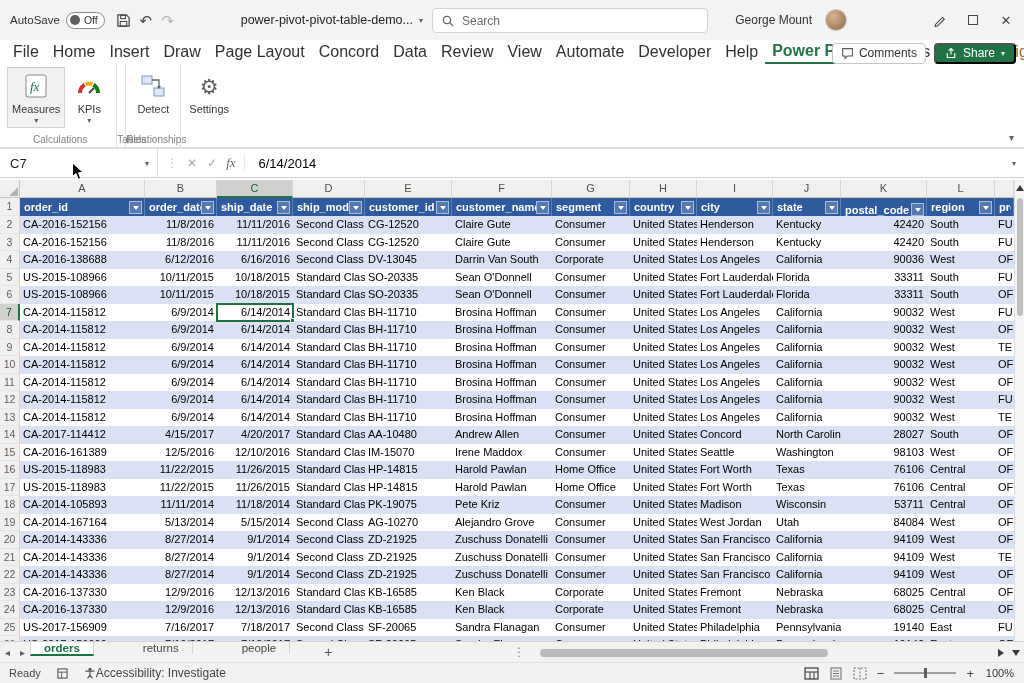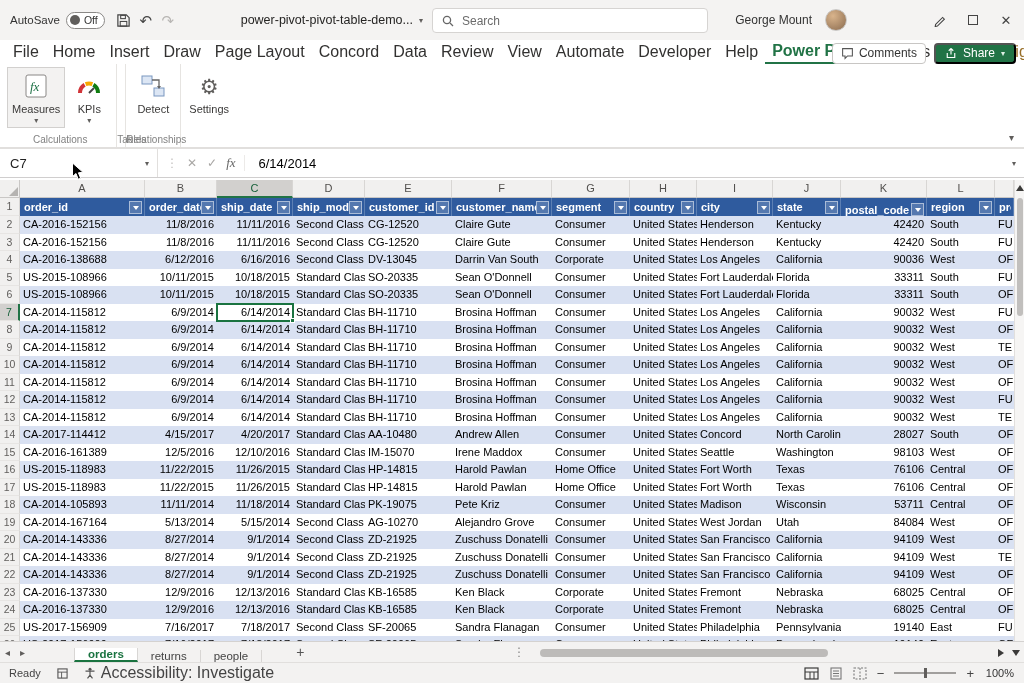--- a/index.html
+++ b/index.html
@@ -85,35 +85,35 @@
   .selbox .handle{position:absolute;right:-3px;bottom:-3px;width:5px;height:5px;background:#1a7340;border:1px solid #fff;}
 
   
   .vscroll{position:absolute;top:180px;right:0;width:10px;height:461px;background:#f6f5f4;border-left:1px solid #e1dfdd;}
   .varr-up{position:absolute;top:5px;left:1px;width:0;height:0;border-left:4px solid transparent;border-right:4px solid transparent;border-bottom:6px solid #3b3a39;}
   .vthumb{position:absolute;top:18px;left:1.5px;width:6px;height:118px;background:#c1bfbd;border-radius:3px;}
 
   
   .tabbar{position:absolute;top:641px;left:0;right:0;height:21px;background:#f3f2f1;border-top:1px solid #d4d2d0;display:flex;align-items:stretch;}
   .navarr{display:flex;align-items:center;padding:0 5px;font-size:10px;color:#605e5c;}
-  .sheettabs{display:flex;align-items:flex-end;margin-left:44px;}
+  .sheettabs{display:flex;align-items:flex-start;gap:36px;}
   .stab{display:flex;align-items:center;padding:0 13px;font-size:11.5px;color:#444;border-right:1px solid #d8d6d4;cursor:default;}
   .stab:first-child{border-left:1px solid #d8d6d4;}
   .stab.active{background:#fff;color:#1a7340;font-weight:bold;border-bottom:2px solid #1a7340;}
   .addsheet{display:flex;align-items:center;padding:0 12px;margin-left:22px;font-size:14px;color:#555;}
   .tbdots{position:absolute;left:513px;top:3px;font-size:12px;color:#888;}
   .hthumb{position:absolute;left:540px;top:7px;width:288px;height:8px;background:#bdbbb9;border-radius:4px;}
   .harr{position:absolute;right:20px;top:7px;width:0;height:0;border-top:4px solid transparent;border-bottom:4px solid transparent;border-left:6px solid #3b3a39;}
   .vdownarr{position:absolute;right:4px;top:8px;width:0;height:0;border-left:4px solid transparent;border-right:4px solid transparent;border-top:6px solid #3b3a39;}
 
   
   .statusbar{position:absolute;top:662px;left:0;right:0;height:21px;background:#f3f2f1;border-top:1px solid #e1dfdd;display:flex;align-items:center;font-size:11px;color:#444;}
   .sb-ready{margin-left:9px;}
   .sb-icon{display:flex;align-items:center;margin-left:16px;}
-  .sb-acc-label{margin-left:5px;font-size:16px;}
+  .sb-acc-label{font-size:12px;}
   .sb-right{margin-left:auto;display:flex;align-items:center;gap:10px;margin-right:10px;}
   .viewicon{display:flex;align-items:center;}
   .zminus,.zplus{font-size:13px;color:#444;line-height:1;}
   .ztrack{position:relative;width:62px;height:2px;background:#a19f9d;}
   .znotch{position:absolute;left:50%;top:-3px;width:1px;height:8px;background:#a19f9d;}
   .zthumb{position:absolute;left:50%;top:-4px;width:3px;height:10px;background:#605e5c;margin-left:-1px;}
   .zoomtext{font-size:11px;color:#333;min-width:30px;text-align:right;}
 </style>
 </head>
 <body>

